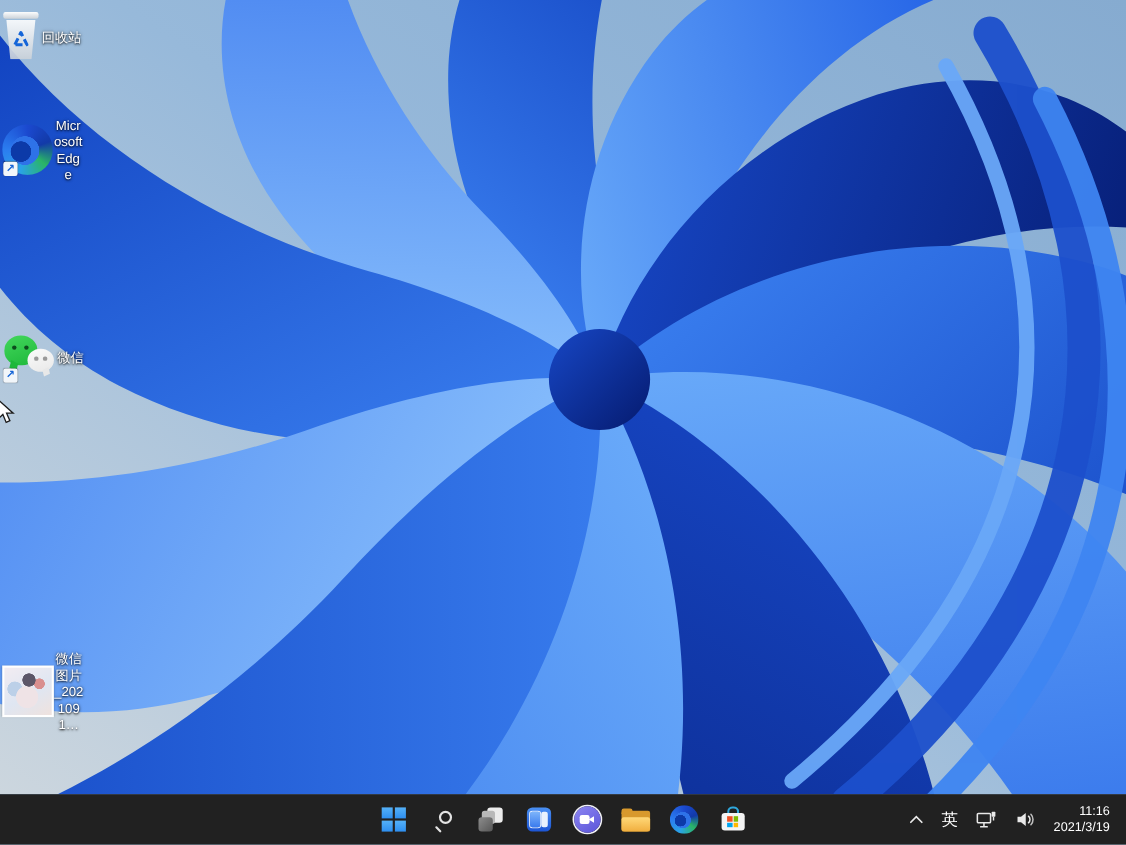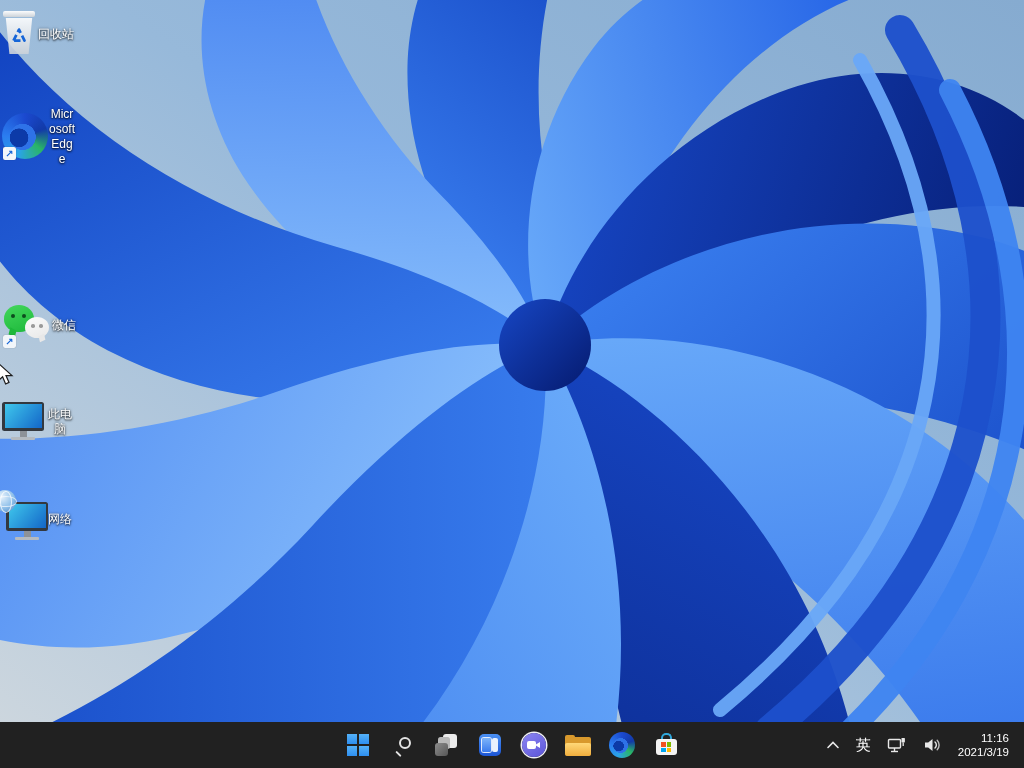--- a/index.html
+++ b/index.html
@@ -238,47 +238,30 @@
         <div class="wc-small">
             <span class="e e1"></span>
             <span class="e e2"></span>
           </div>
       </div>
       <span class="sc-arrow">↗</span>
     </div>
     <span class="lbl">微信</span>
   </div>
 
-  <div class="desk-icon" style="top:396px">
+
+
+  <div class="desk-icon" style="top:590px">
     <div class="ico">
-      <div class="monitor">
-        <div class="mon-frame">
-            <div class="mon-screen"></div>
-          </div>
-        <div class="mon-neck"></div>
-          <div class="mon-base"></div>
-      </div>
-    </div>
-    <span class="lbl">此电脑</span>
-  </div>
-
-  <div class="desk-icon" style="top:493px">
-    <div class="ico network">
-      <div class="monitor mon-wrap">
-        <div class="globe"></div>
-        <div class="mon-frame">
-            <div class="mon-screen"></div>
-          </div>
-        <div class="mon-neck"></div>
-          <div class="mon-base"></div>
-      </div>
-    </div>
-    <span class="lbl">网络</span>
-  </div>
-
+      <div class="thumb">
+          <div class="thumb-img"></div>
+        </div>
+    </div>
+    <span class="lbl">微信图片_2021091…</span>
+  </div>
 
   <svg class="cursor" width="17" height="24" viewBox="0 0 17 24">
     <path d="M1 1 L1 19 L5.6 14.8 L8.6 22 L12 20.4 L9 13.6 L15 13.6 Z" fill="#fff" stroke="#1c1c1c" stroke-width="1.2"></path>
   </svg>
 
   <div class="taskbar">
     <div class="tb-center">
 
       <button class="tb-btn">
         <span class="win-logo">

